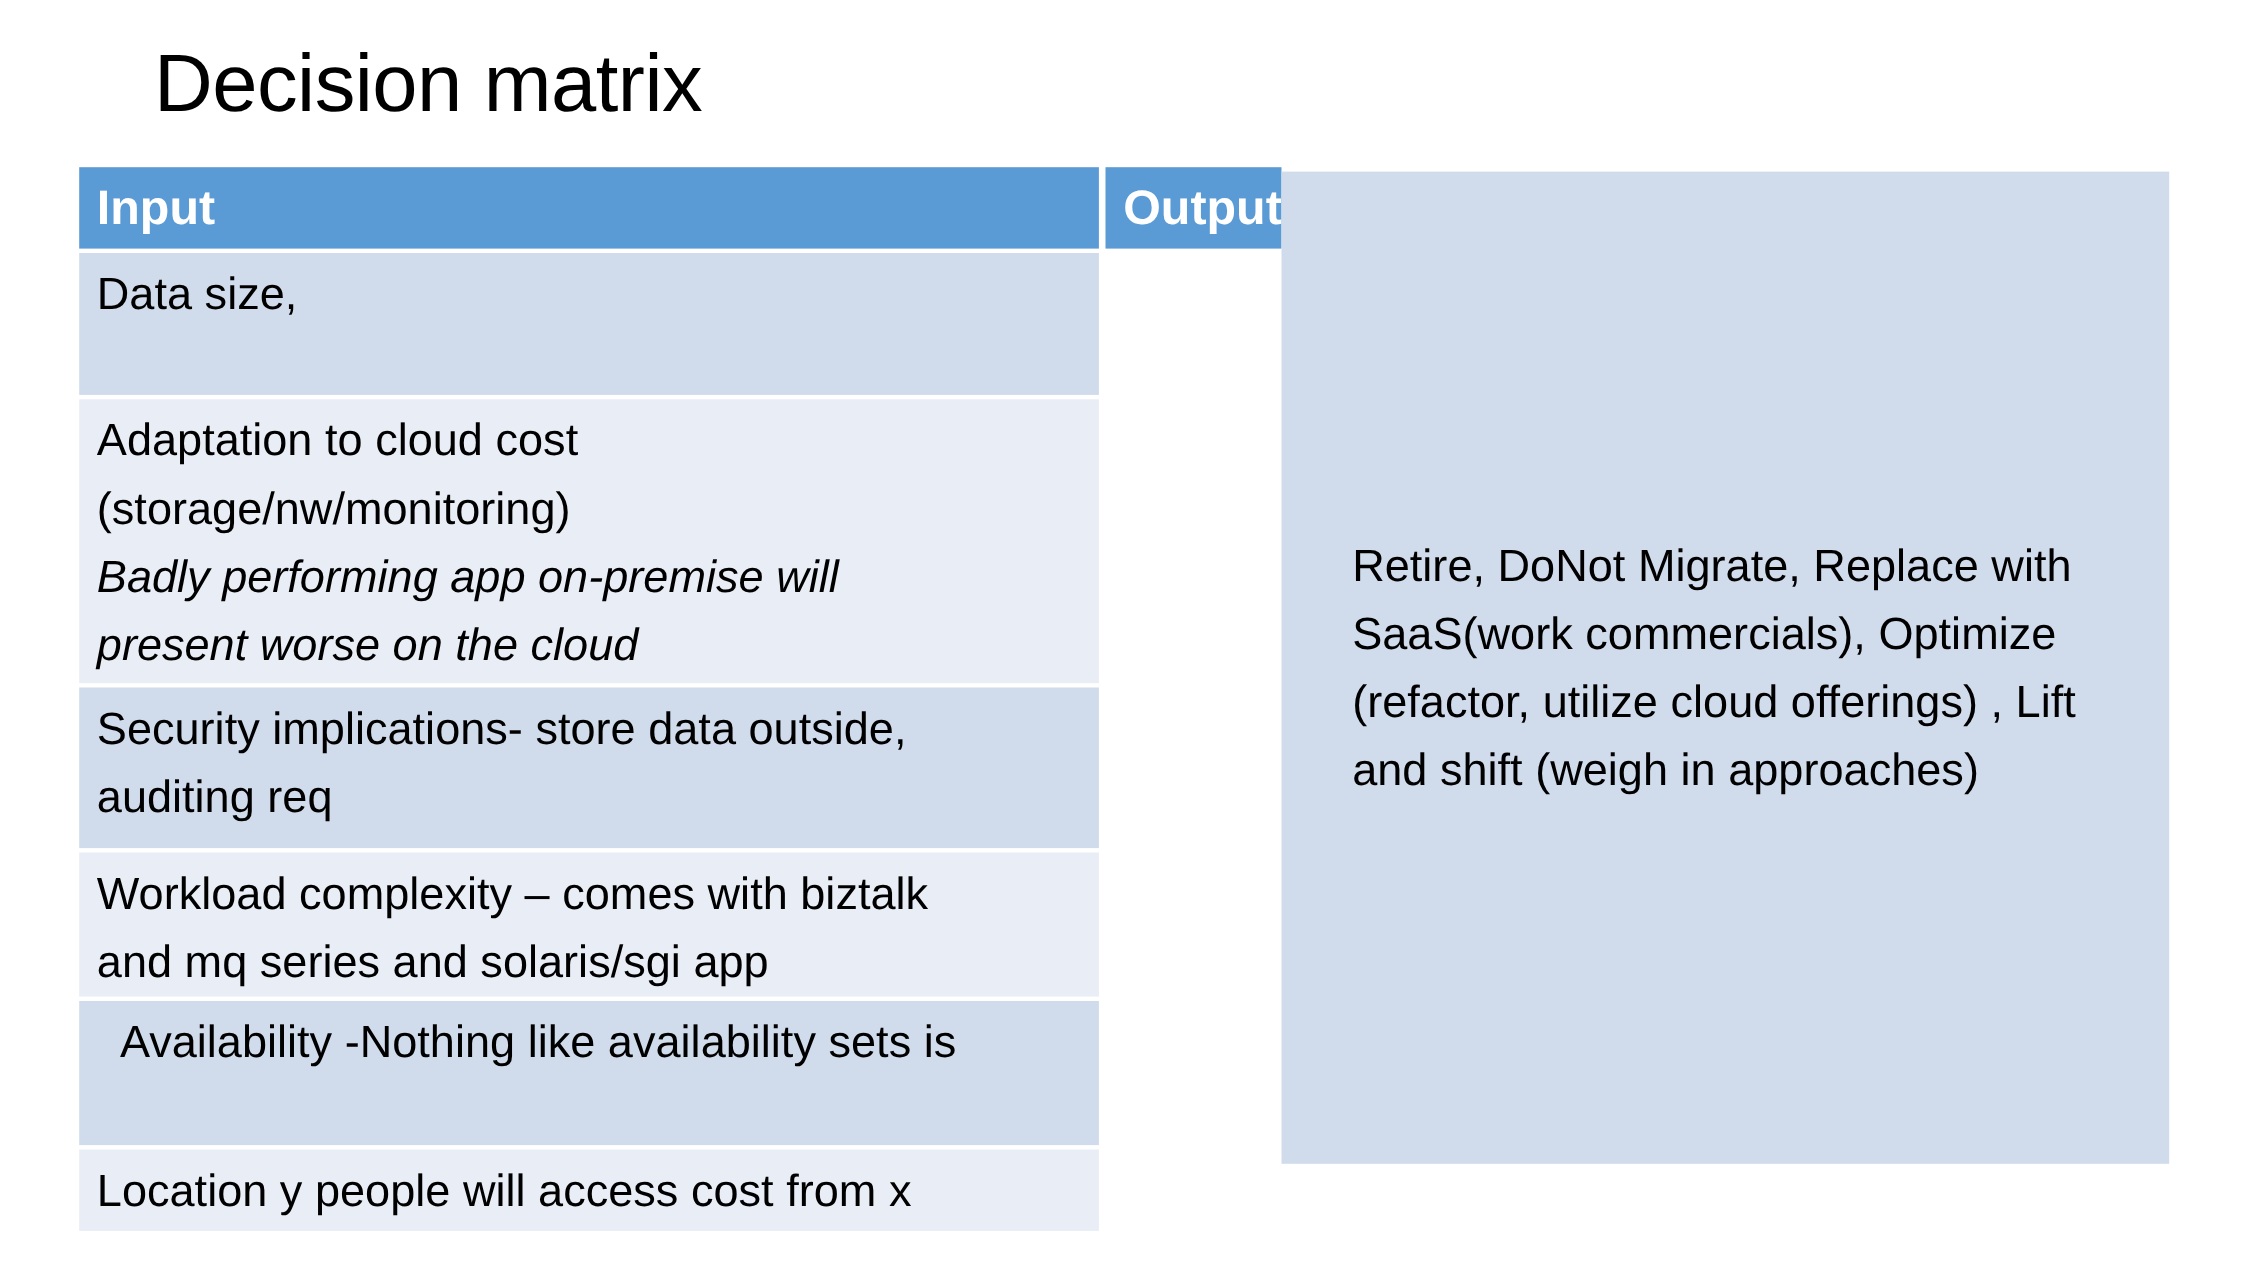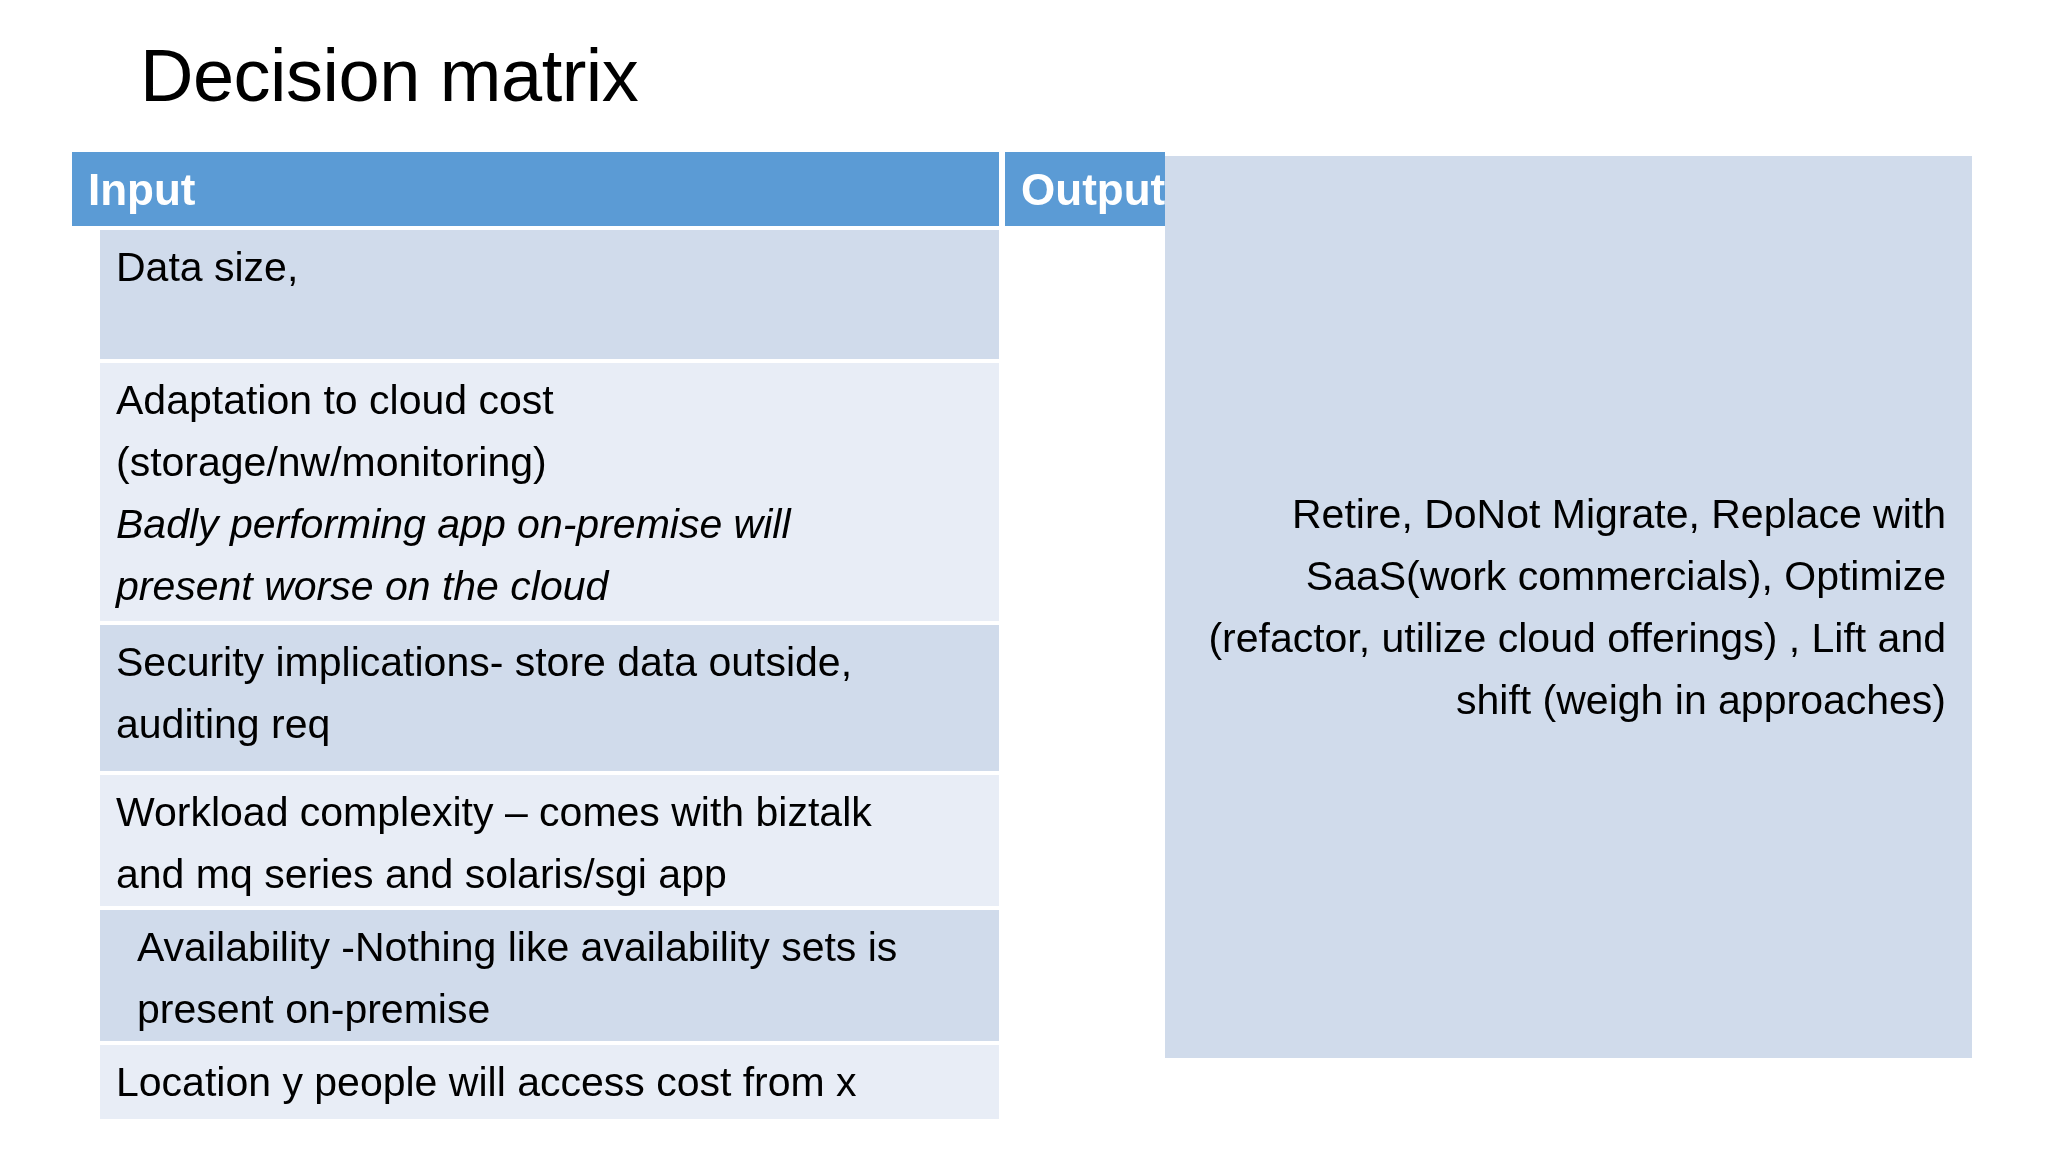--- a/index.html
+++ b/index.html
@@ -62,43 +62,42 @@
     padding: 14px 0 0 16px;
     display: block;
   }
   .cell {
     box-sizing: border-box;
     padding: 6px 16px 6px 16px;
     font-size: 41px;
     line-height: 62px;
     color: #000000;
     margin-top: 4px;
-    margin-left: 28px;
   }
   .band-a { background: #d0dbeb; }
   .band-b { background: #e8edf6; }
   .cell-r1 { height: 129px; }
   .cell-r2 { height: 258px; }
   .cell-r3 { height: 146px; }
   .cell-r4 { height: 131px; }
   .cell-r5 { height: 131px; padding-left: 37px; }
   .cell-r6 { height: 74px; }
   .italic-line {
     font-style: italic;
   }
   .output-cell {
     background: #d0dbeb;
     margin-top: 4px;
     height: 902px;
     box-sizing: border-box;
     display: flex;
     align-items: center;
     justify-content: center;
-    text-align: right;
-    padding: 0 26px;
+    text-align: left;
+    padding: 0 64px;
     font-size: 41px;
     line-height: 62px;
     color: #000000;
   }
 </style>
 </head>
 <body>
 
 <div class="slide">
 
@@ -125,21 +124,20 @@
         <div>auditing req</div>
       </div>
 
       <div class="cell band-b cell-r4">
         <div>Workload complexity – comes with biztalk</div>
         <div>and mq series and solaris/sgi app</div>
       </div>
 
       <div class="cell band-a cell-r5">
         <div>Availability -Nothing like availability sets is</div>
-        <div>present on-premise</div>
       </div>
 
       <div class="cell band-b cell-r6">
         <div>Location y people will access cost from x</div>
       </div>
     </div>
 
     <div class="col-output">
       <div class="hdr">Output</div>
       <div class="output-cell">Retire, DoNot Migrate, Replace with SaaS(work commercials), Optimize (refactor, utilize cloud offerings) , Lift and shift (weigh in approaches)</div>

